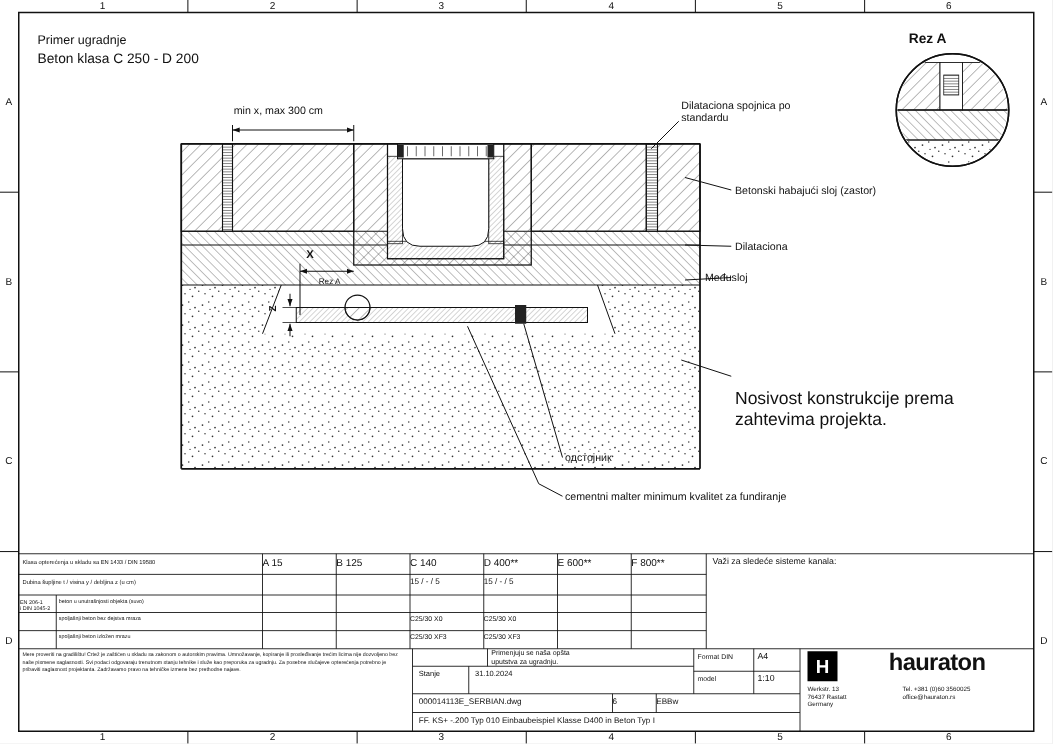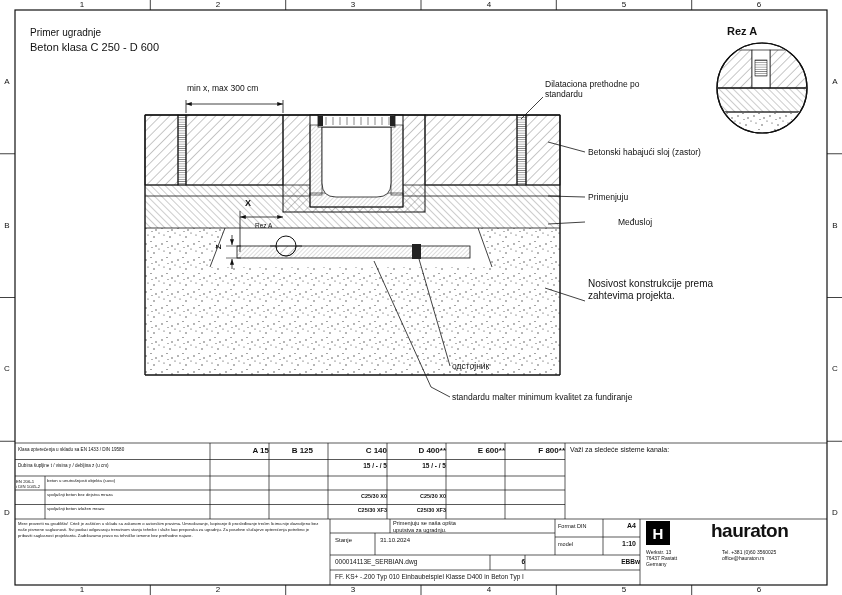--- a/index.html
+++ b/index.html
@@ -1,21 +1,21 @@
 <!DOCTYPE html>
 <html><head>
 <meta charset="utf-8">
 <style>
   html,body{margin:0;padding:0;background:#e8e8e8;}
   #page{position:relative;width:842px;height:595px;background:#fff;overflow:hidden;
         font-family:"Liberation Sans",sans-serif;color:#111;}
   svg{position:absolute;left:0;top:0;}
   .t{position:absolute;white-space:pre-line;line-height:1.18;color:#111;}
   .edge{position:absolute;font-size:8px;width:20px;text-align:center;color:#111;}
-  .c{text-align:right;font-weight:bold;}
+  .c{text-align:left;}
   .b{font-weight:bold;}
   #logo-mark{position:absolute;left:646px;top:521px;width:24px;height:24px;background:#000;
              display:flex;align-items:center;justify-content:center;}
   #logo-mark span{color:#fff;font-weight:bold;font-size:15px;line-height:1;}
 </style>
 </head>
 <body>
 
 <div id="page">
 
@@ -160,33 +160,33 @@
 <span class="edge" style="left:-3px;top:77px">A</span>
 <span class="edge" style="left:-3px;top:221px">B</span>
 <span class="edge" style="left:-3px;top:364px">C</span>
 <span class="edge" style="left:-3px;top:508px">D</span>
 <span class="edge" style="left:825px;top:77px">A</span>
 <span class="edge" style="left:825px;top:221px">B</span>
 <span class="edge" style="left:825px;top:364px">C</span>
 <span class="edge" style="left:825px;top:508px">D</span>
 
 <span class="t" style="left:30px;top:27px;font-size:10px">Primer ugradnje</span>
-<span class="t" style="left:30px;top:41px;font-size:11px">Beton klasa C 250 - D 600</span>
+<span class="t" style="left:30px;top:41px;font-size:11px">Beton klasa C 250 - D 200</span>
 <span class="t b" style="left:727px;top:25px;font-size:11px">Rez A</span>
 
 <span class="t" style="left:187px;top:83px;font-size:8.5px">min x, max 300 cm</span>
-<span class="t" style="left:545px;top:79px;font-size:8.5px">Dilataciona prethodne po
+<span class="t" style="left:545px;top:79px;font-size:8.5px">Dilataciona spojnica po
 standardu</span>
 <span class="t" style="left:588px;top:147px;font-size:8.5px">Betonski habajući sloj (zastor)</span>
-<span class="t" style="left:588px;top:192px;font-size:8.5px">Primenjuju</span>
-<span class="t" style="left:618px;top:217px;font-size:8.5px">Međusloj</span>
-<span class="t" style="left:588px;top:278px;font-size:10px">Nosivost konstrukcije prema
+<span class="t" style="left:588px;top:192px;font-size:8.5px">Dilataciona</span>
+<span class="t" style="left:564px;top:217px;font-size:8.5px">Međusloj</span>
+<span class="t" style="left:588px;top:310px;font-size:14px">Nosivost konstrukcije prema
 zahtevima projekta.</span>
 <span class="t" style="left:452px;top:361px;font-size:8.5px">одстојник</span>
-<span class="t" style="left:452px;top:392px;font-size:8.5px">standardu malter minimum kvalitet za fundiranje</span>
+<span class="t" style="left:452px;top:392px;font-size:8.5px">cementni malter minimum kvalitet za fundiranje</span>
 <span class="t b" style="left:245px;top:198px;font-size:9px">X</span>
 <span class="t" style="left:255px;top:222px;font-size:6.5px">Rez A</span>
 <span class="t b" style="left:216px;top:242px;font-size:8px;transform:rotate(-90deg)">Z</span>
 
 <span class="t" style="left:18px;top:447px;font-size:4.6px;width:188px">Klasa opterećenja u skladu sa EN 1433 / DIN 19580</span>
 <span class="t c" style="left:210px;top:446px;width:59px;font-size:8px">A 15</span>
 <span class="t c" style="left:269px;top:446px;width:44px;font-size:8px">B 125</span>
 <span class="t c" style="left:328px;top:446px;width:59px;font-size:8px">C 140</span>
 <span class="t c" style="left:387px;top:446px;width:59px;font-size:8px">D 400**</span>
 <span class="t c" style="left:446px;top:446px;width:59px;font-size:8px">E 600**</span>

